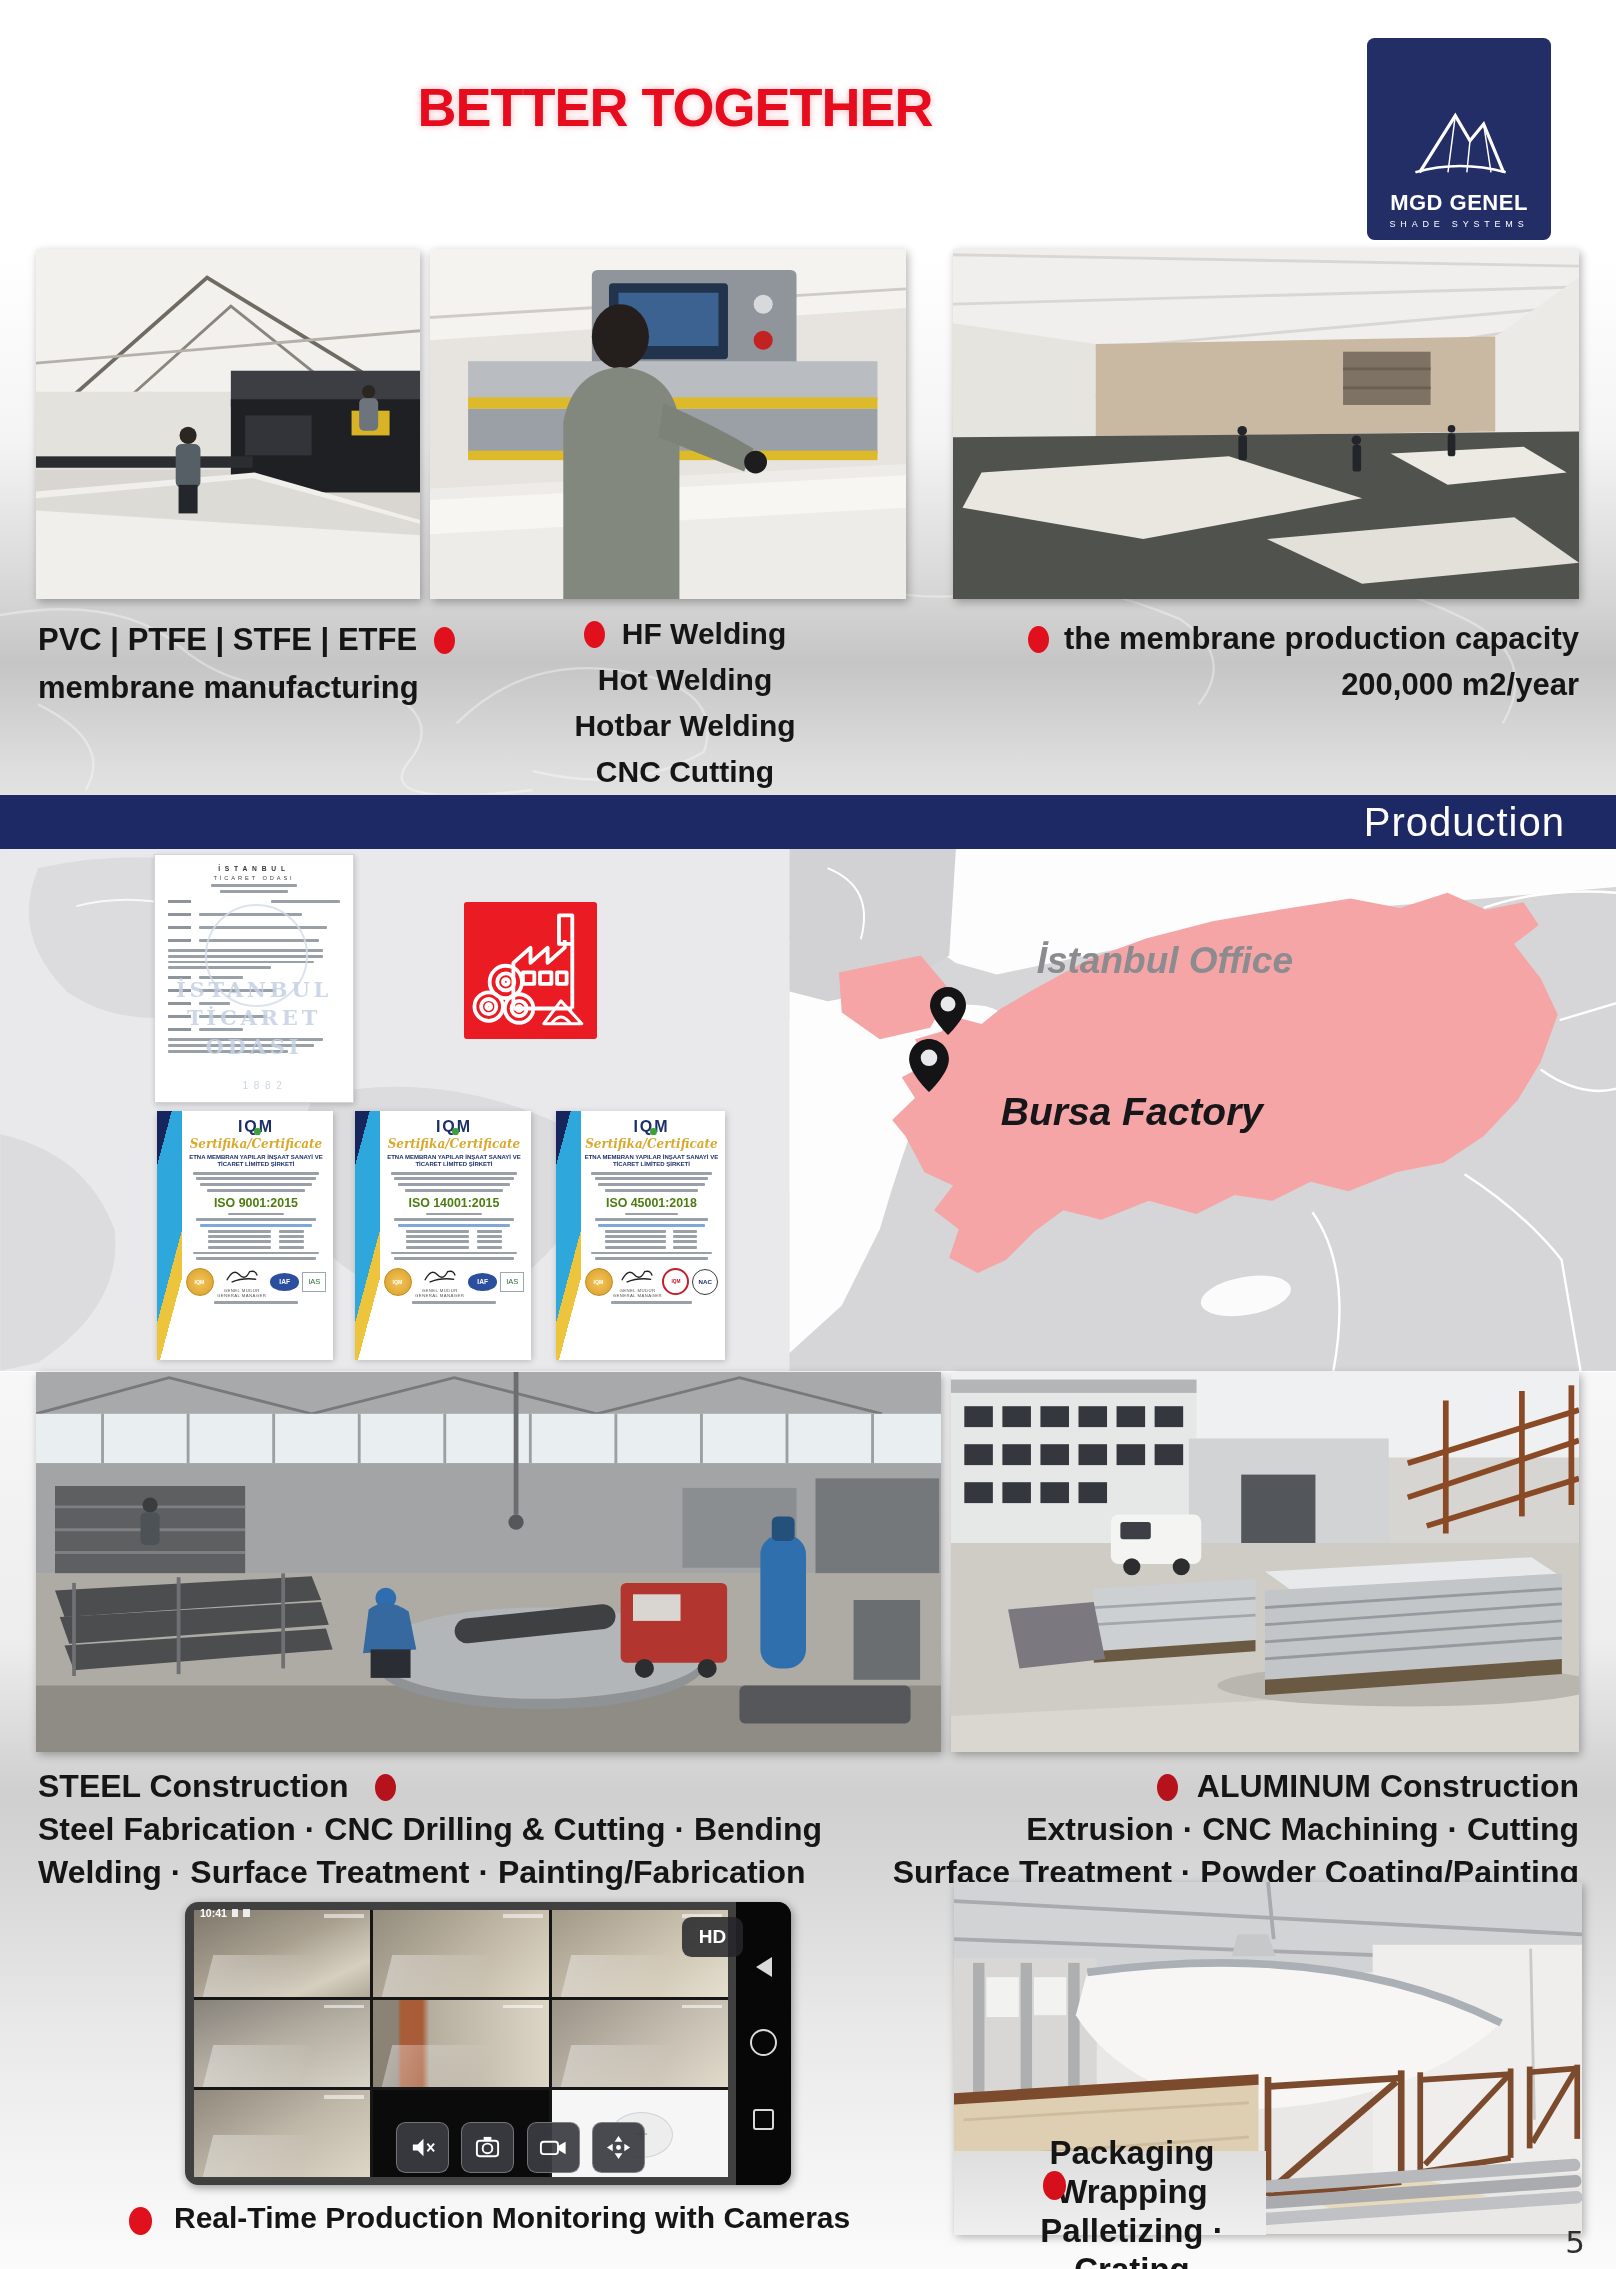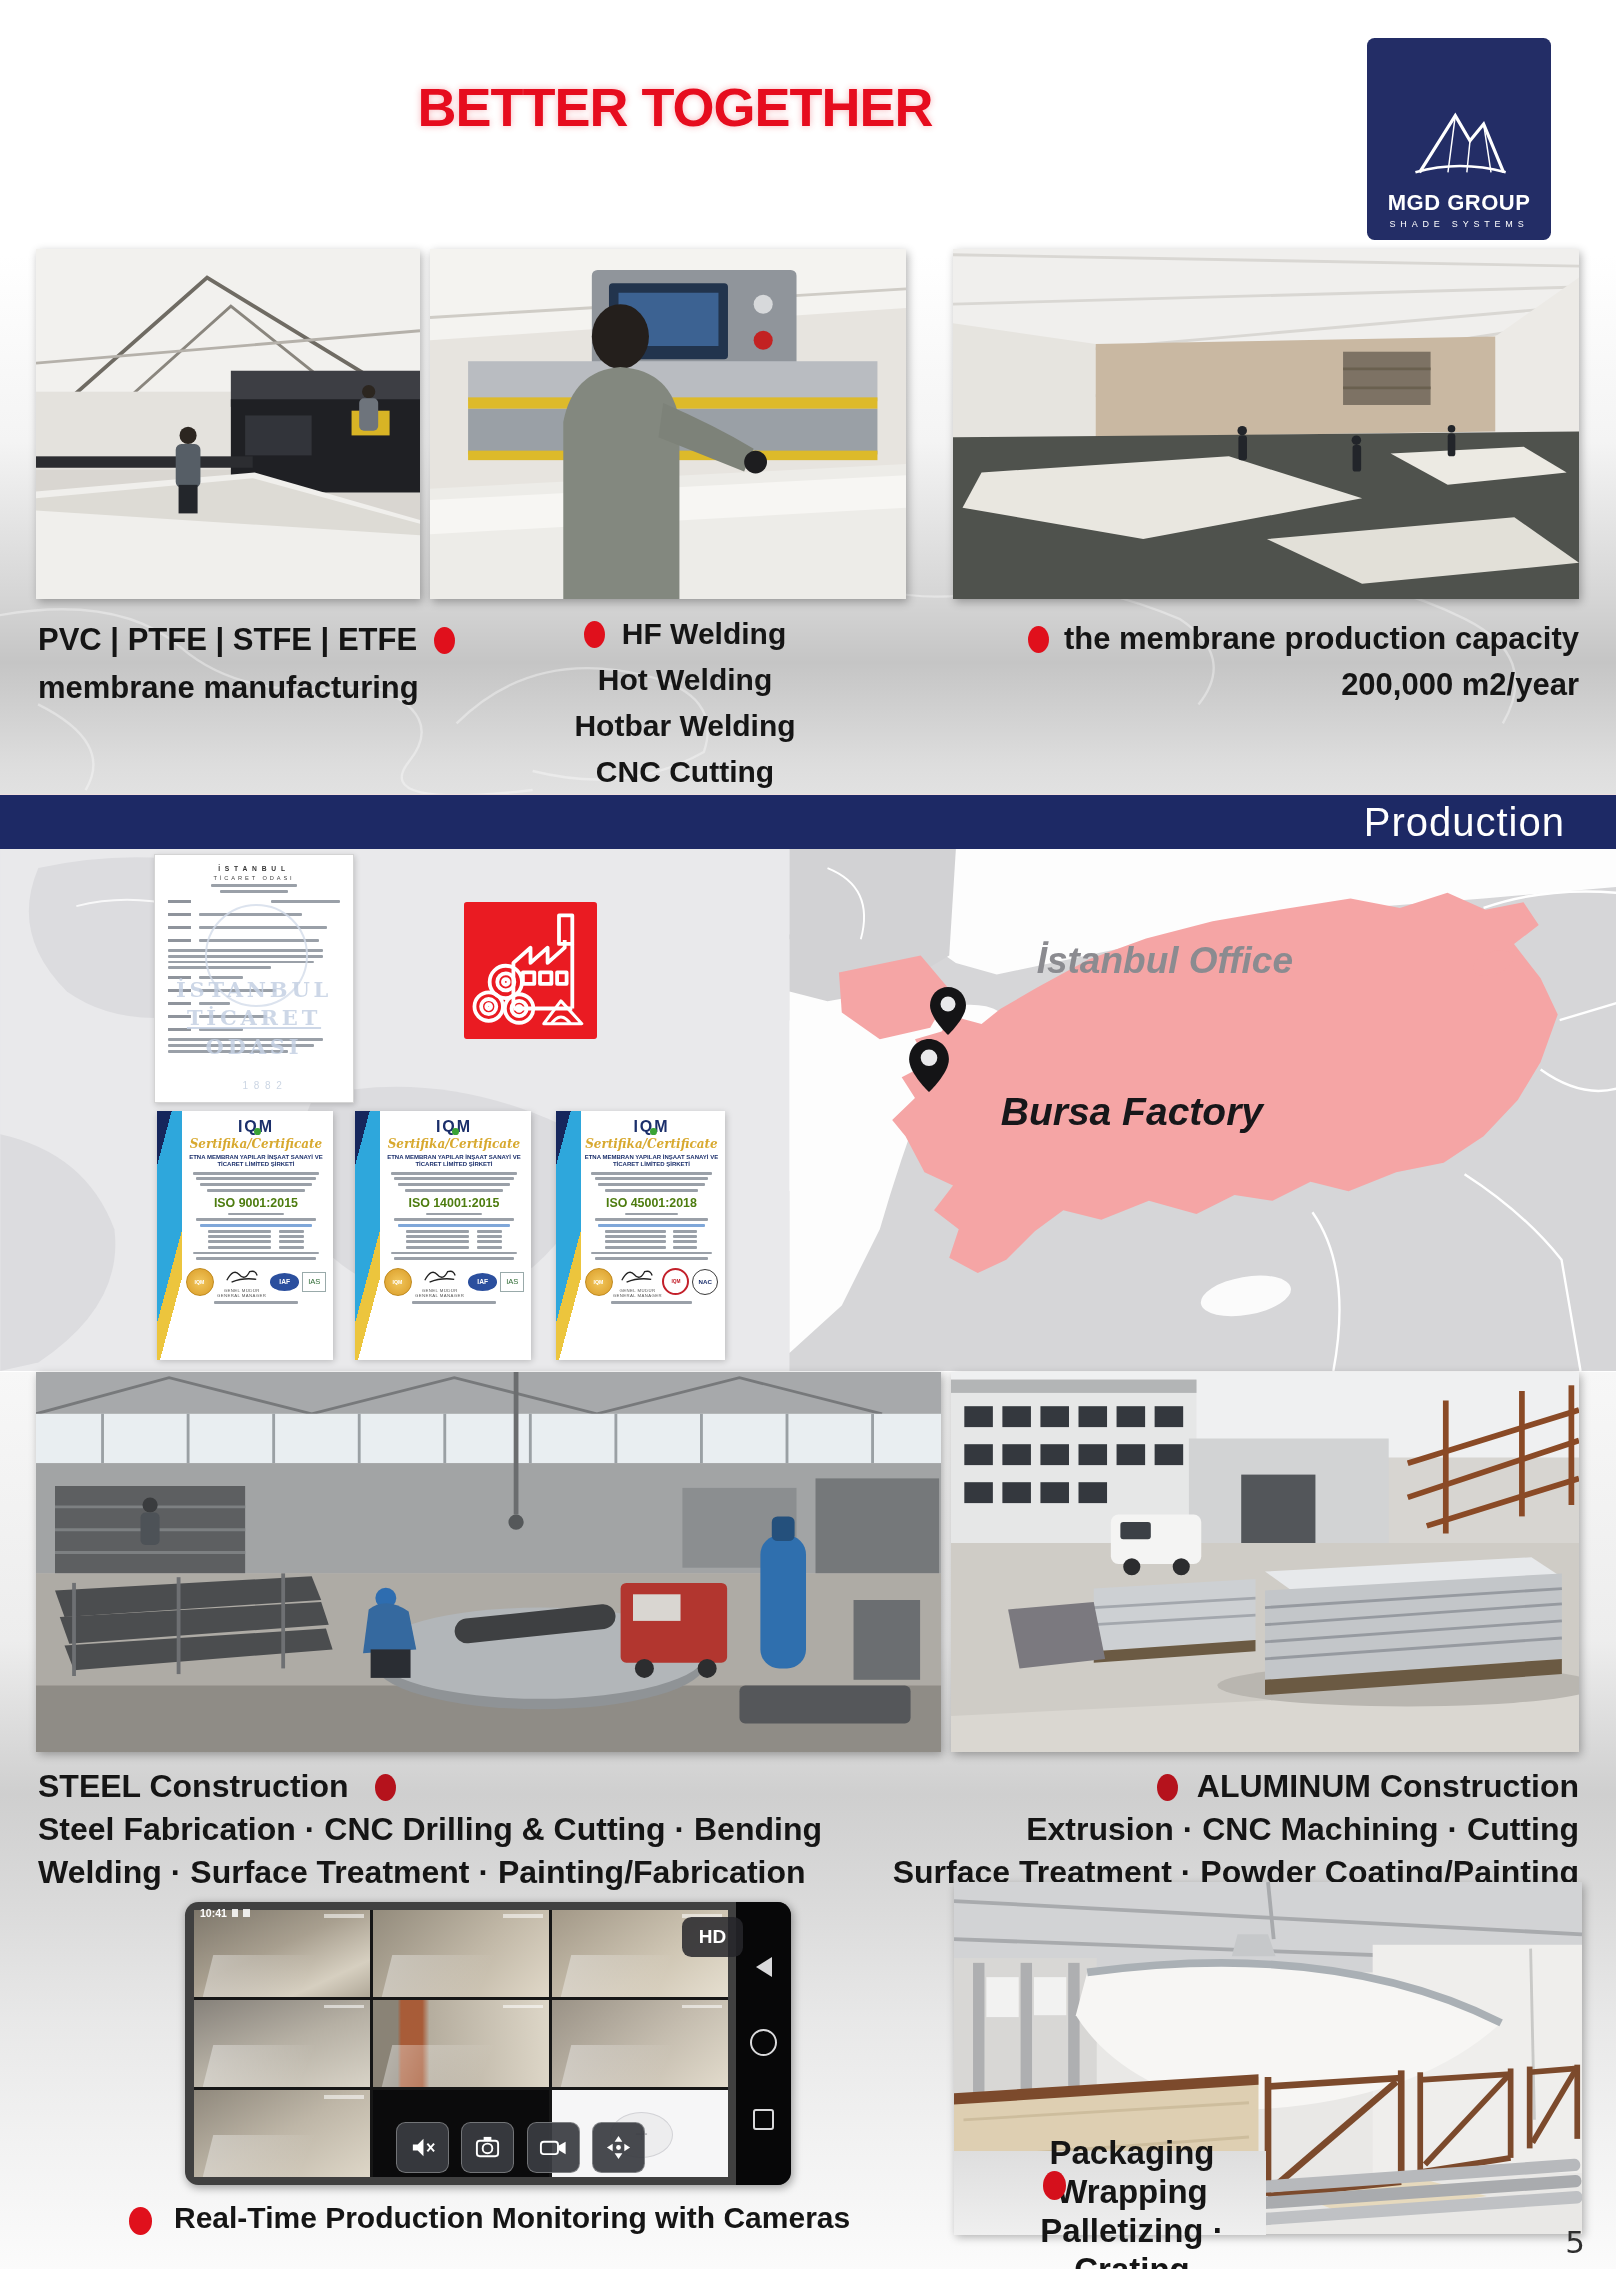--- a/index.html
+++ b/index.html
@@ -44,21 +44,21 @@
   .tl.c{margin-left:auto;margin-right:auto;}
   .tl.blue{background:#7fa7d9;}
   .w18{width:18%;} .w26{width:26%;} .w40{width:40%;} .w45{width:45%;} .w50{width:50%;}
   .w60{width:60%;} .w70{width:70%;} .w75{width:75%;} .w80{width:80%;} .w85{width:85%;} .w90{width:90%;}
   .irow{display:flex;gap:7.6px;align-items:center;margin:4.3px 0;}
   .irow .lab{width:23px;height:2.9px;background:#8f949c;}
   .ito-wm{position:absolute;left:0;top:0;right:0;bottom:0;text-align:center;pointer-events:none;}
   .ito-ring{position:absolute;left:50%;top:49px;width:99px;height:99px;margin-left:-49px;
             border:2.9px solid #d3dcea;border-radius:50%;opacity:.8;}
   .ito-wm .wmt{font-family:"DejaVu Serif",serif;font-weight:bold;color:#c5d1e3;font-size:21px;letter-spacing:3.8px;opacity:.85;}
-  .wm1{position:absolute;left:0;right:0;top:122px;} .wm2{position:absolute;left:0;right:0;top:150px;text-decoration:underline;}
+  .wm1{position:absolute;left:0;right:0;top:122px;} .wm2{position:absolute;left:0;right:0;top:150px;}
   .wm3{position:absolute;left:0;right:0;top:179px;}
   .wmy{position:absolute;left:0;right:0;bottom:11.4px;color:#ccd6e4;font-size:10px;letter-spacing:5.7px;padding-left:22px;}
   
   .factory{left:464px;top:902px;width:133px;height:137px;}
   
   .maplabel{font-weight:bold;font-style:italic;text-align:right;}
   .lbl-ist{left:913px;top:940px;width:380px;font-size:37px;color:#8b8b90;}
   .lbl-bursa{left:883px;top:1090px;width:380px;font-size:39px;color:#17171a;}
   .pin{position:absolute;}
   
@@ -151,21 +151,21 @@
 
   <div class="abs title">BETTER TOGETHER</div>
   <div class="abs logo">
     <span>
       <svg width="105" height="82" viewBox="0 0 100 74" fill="none" stroke="#ffffff">
         <path d="M12,64 L46,10 L60,34 L73,18 L92,64" stroke-width="3"></path>
         <path d="M8,64 Q50,52 94,64" stroke-width="2.5"></path>
         <path d="M46,10 L39,64 M73,18 L80,64 M60,34 L57,64" stroke-width="1.4"></path>
       </svg>
     </span>
-    <div class="logo-name">MGD GROUP</div>
+    <div class="logo-name">MGD GENEL</div>
     <div class="logo-tag">SHADE SYSTEMS</div>
   </div>
 
   <div class="photo" style="left:36px;top:249px;width:384px;height:350px;">
     <svg viewBox="0 0 404 368" preserveAspectRatio="none">
       <rect width="404" height="368" fill="#d9d6d1"></rect>
       <polygon points="0,0 404,0 404,130 0,185" fill="#f2f1ee"></polygon>
       <path d="M10,180 L180,30 L360,140" stroke="#6f6b63" stroke-width="4" fill="none"></path>
       <path d="M60,190 L205,60 L330,160" stroke="#8a867e" stroke-width="3" fill="none"></path>
       <line x1="0" y1="120" x2="404" y2="86" stroke="#b5b1aa" stroke-width="3"></line>

